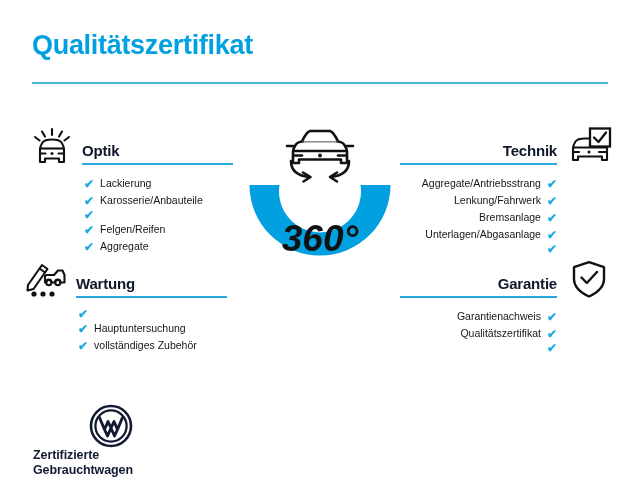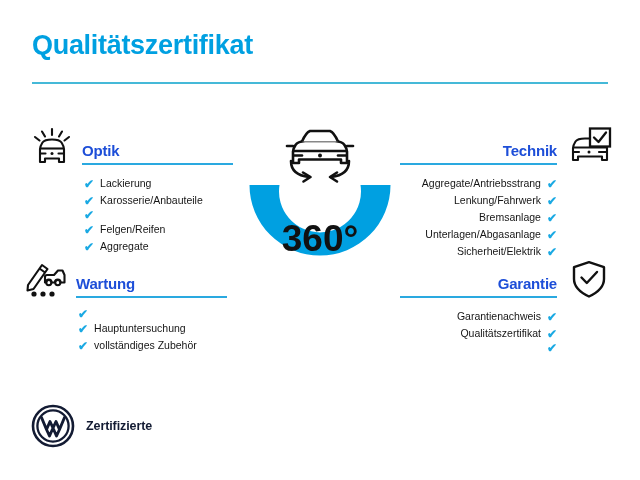--- a/index.html
+++ b/index.html
@@ -52,21 +52,21 @@
 
   .sec-head {
     position: relative;
     height: 42px;
   }
   .sec-title {
     position: absolute;
     bottom: 9px;
     font-size: 15px;
     font-weight: bold;
-    color: #1d4ed8;
+    color: #0f172a;
     letter-spacing: -0.2px;
     white-space: nowrap;
   }
   .left .sec-title  { left: 54px; }
   .right .sec-title { right: 56px; }
 
   .sec-rule {
     position: absolute;
     bottom: 3px;
     height: 2px;
@@ -113,30 +113,32 @@
   .left .tick  { margin-right: 6px; }
   .right .tick { margin-left: 6px; order: 2; }
 
   
   .badge {
     position: absolute;
     left: 235px;
     top: 123px;
     width: 170px;
     height: 188px;
+    font-style: italic;
   }
   .badge svg { display: block; width: 100%; height: 100%; overflow: visible; }
 
   
   .footer {
     position: absolute;
-    left: 31px;
+    left: 22px;
     top: 404px;
     display: flex;
-    align-items: center;
+    align-items: flex-end;
+    flex-direction: column;
   }
   .vw-mark { width: 44px; height: 44px; }
   .vw-mark svg { display: block; width: 100%; height: 100%; }
   .vw-text {
     margin-left: 11px;
     font-size: 12.5px;
     font-weight: bold;
     line-height: 15px;
     color: #131B33;
     letter-spacing: -0.1px;
@@ -254,21 +256,20 @@
       <li>
           <span class="tick">✔</span>
           <span>Bremsanlage</span>
         </li>
       <li>
           <span class="tick">✔</span>
           <span>Unterlagen/Abgasanlage</span>
         </li>
       <li>
           <span class="tick">✔</span>
-          <span>Sicherheit/Elektrik</span>
         </li>
     </ul>
   </div>
 
   <div class="section right sec-garantie">
     <div class="sec-head">
       <span class="sec-icon">
         <svg viewBox="0 0 48 40">
           <path d="M24 3.2 L39 8.2 L39 20 Q39 30.5 24 37.5 Q9 30.5 9 20 L9 8.2 Z" fill="none" stroke="#111" stroke-width="2.4" stroke-linejoin="round"></path>
           <path d="M16.5 18.5 L21.8 24 L32 13" fill="none" stroke="#111" stroke-width="2.4" stroke-linecap="round" stroke-linejoin="round"></path>
@@ -332,16 +333,17 @@
     <span class="vw-mark">
       <svg viewBox="0 0 44 44">
         <circle cx="22" cy="22" r="20" fill="none" stroke="#131B33" stroke-width="2.6"></circle>
         <circle cx="22" cy="22" r="15.6" fill="none" stroke="#131B33" stroke-width="2.3"></circle>
         <path d="M10.5 13.5 L15.5 25.5 L19 17.5 L22 24 L25 17.5 L28.5 25.5 L33.5 13.5
                  M15.5 25.5 L18.5 32 L22 24 L25.5 32 L28.5 25.5" fill="none" stroke="#131B33" stroke-width="2.9" stroke-linejoin="round" stroke-linecap="round"></path>
       </svg>
     </span>
     <span class="vw-text">
       <span>Zertifizierte</span><br>
+      <span>Gebrauchtwagen</span>
     </span>
   </div>
 
 </div>
 
 </body></html>

